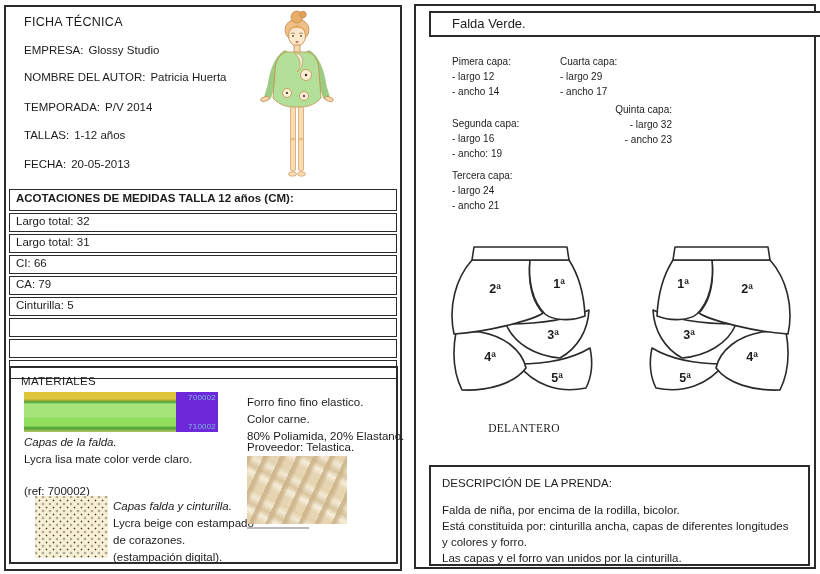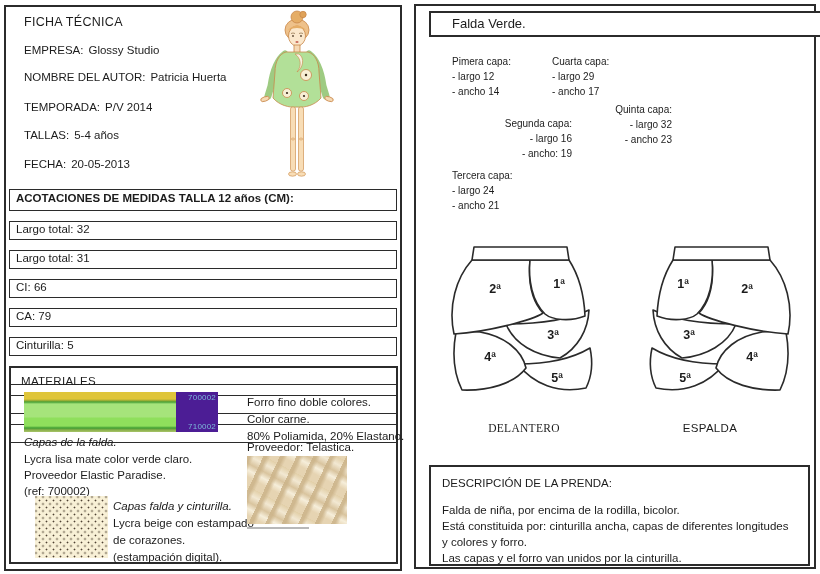--- a/index.html
+++ b/index.html
@@ -9,32 +9,32 @@
   .panel{position:absolute;border:2px solid #2b2b2b;background:#fff;}
   .t{font-size:11.5px;line-height:14px;color:#1c1c1c;white-space:nowrap;}
   .bold{font-weight:normal;}
   .italic{font-style:italic;}
 
   
   .field{position:absolute;left:18px;font-size:11.5px;white-space:nowrap;}
   .field .lab{margin-right:5px;}
 
   
-  .mtable{position:absolute;left:3px;top:182px;width:388px;display:flex;flex-direction:column;gap:10px;}
+  .mtable{position:absolute;left:3px;top:182px;width:388px;display:flex;flex-direction:column;gap:2px;}
   .mrow{border:1.5px solid #2b2b2b;height:16px;padding:1px 0 0 6px;font-size:11.5px;background:#fff;}
   .mrow.head{height:18px;font-weight:bold;padding-top:2px;}
 
   
   .matbox{position:absolute;left:3px;top:359px;width:385px;height:194px;border:2px solid #2b2b2b;}
 
   .swatch-green{position:absolute;left:13px;top:24px;width:194px;height:40px;display:flex;}
   .sg-fabric{width:152px;height:40px;
      background:linear-gradient(180deg,#dfc53a 0px,#dfc53a 7px,#b9b233 8px,#47a035 10px,
        #a6e47b 12px,#a6e47b 25px,#8fdf5c 26px,#8fdf5c 34px,#3f9d33 36px,#8cb04b 38px,#a6c46a 40px);}
-  .sg-ref{width:42px;height:40px;background:#4c1d95;display:flex;flex-direction:column;
+  .sg-ref{width:42px;height:40px;background:#6d28d9;display:flex;flex-direction:column;
      justify-content:space-between;align-items:flex-end;padding:1px 2px;box-sizing:border-box;}
   .sg-ref span{font-size:8px;color:#7cb8da;letter-spacing:0.2px;}
 
   .swatch-dots{position:absolute;left:24px;top:128px;width:73px;height:62px;
      background-color:#f8f0d6;
      background-image:radial-gradient(#4f4233 0.9px,rgba(0,0,0,0) 1.05px),
                       radial-gradient(#4f4233 0.9px,rgba(0,0,0,0) 1.05px);
      background-size:7px 7px;background-position:1px 1px,4.5px 4.5px;}
 
   .photo{position:absolute;left:236px;top:88px;width:100px;height:68px;
@@ -69,21 +69,21 @@
     <div class="field" style="top:37px;">
       <span class="lab">EMPRESA:</span><span>Glossy Studio</span>
     </div>
     <div class="field" style="top:64px;">
       <span class="lab">NOMBRE DEL AUTOR:</span><span>Patricia Huerta</span>
     </div>
     <div class="field" style="top:94px;">
       <span class="lab">TEMPORADA:</span><span>P/V 2014</span>
     </div>
     <div class="field" style="top:122px;">
-      <span class="lab">TALLAS:</span><span>5-4 años</span>
+      <span class="lab">TALLAS:</span><span>1-12 años</span>
     </div>
     <div class="field" style="top:151px;">
       <span class="lab">FECHA:</span><span>20-05-2013</span>
     </div>
 
     <svg class="abs" style="left:252px;top:2px;" width="78" height="176" viewBox="0 0 78 176">
       <g stroke="#c9884a" stroke-width="0.8" fill="none">
         <ellipse cx="39" cy="21" rx="12" ry="11" fill="#eec18a"></ellipse>
         <circle cx="39" cy="8" r="6" fill="#e5ad66"></circle>
         <circle cx="45" cy="5.5" r="3.2" fill="#dfa258"></circle>
@@ -134,63 +134,62 @@
       <div class="swatch-green">
         <div class="sg-fabric"></div>
         <div class="sg-ref">
           <span>700002</span>
           <span>710002</span>
         </div>
       </div>
 
       <div class="abs t italic" style="left:13px;top:67px;">Capas de la falda.</div>
       <div class="abs t" style="left:13px;top:84px;">Lycra lisa mate color verde claro.</div>
-      <div class="abs t" style="left:13px;top:100px;">Proveedor Elastic Paradise.</div>
       <div class="abs t" style="left:13px;top:116px;">(ref: 700002)</div>
 
       <div class="swatch-dots"></div>
 
       <div class="abs t italic" style="left:102px;top:131px;">Capas falda y cinturilla.</div>
       <div class="abs t" style="left:102px;top:148px;">Lycra beige con estampado</div>
       <div class="abs t" style="left:102px;top:165px;">de corazones.</div>
       <div class="abs t" style="left:102px;top:182px;">(estampación digital).</div>
 
-      <div class="abs t" style="left:236px;top:27px;">Forro fino doble colores.</div>
+      <div class="abs t" style="left:236px;top:27px;">Forro fino fino elastico.</div>
       <div class="abs t" style="left:236px;top:44px;">Color carne.</div>
       <div class="abs t" style="left:236px;top:61px;">80% Poliamida, 20% Elastano.</div>
       <div class="abs t" style="left:236px;top:72px;">Proveedor: Telastica.</div>
 
       <div class="photo"></div>
       <div class="microtext"></div>
     </div>
   </div>
 
   <div class="panel" style="left:414px;top:4px;width:398px;height:561px;">
 
     <div class="titlebox">
       <span>Falda Verde.</span>
     </div>
 
     <div class="layerblock" style="left:36px;top:48px;">
       <div>Pimera capa:</div>
       <div>- largo 12</div>
       <div>- ancho 14</div>
     </div>
-    <div class="layerblock" style="left:36px;top:110px;text-align:right;">
+    <div class="layerblock" style="left:36px;top:110px;">
       <div>Segunda capa:</div>
       <div>- largo 16</div>
       <div>- ancho: 19</div>
     </div>
     <div class="layerblock" style="left:36px;top:162px;">
       <div>Tercera capa:</div>
       <div>- largo 24</div>
       <div>- ancho 21</div>
     </div>
 
-    <div class="layerblock" style="left:136px;top:48px;">
+    <div class="layerblock" style="left:144px;top:48px;">
       <div>Cuarta capa:</div>
       <div>- largo 29</div>
       <div>- ancho 17</div>
     </div>
     <div class="layerblock" style="left:136px;top:96px;text-align:right;">
       <div>Quinta capa:</div>
       <div>- largo 32</div>
       <div>- ancho 23</div>
     </div>
 
@@ -220,21 +219,20 @@
         <path class="petal" d="M26,3 L119,3 L121,16 L24,16 Z"></path>
       </g>
       <text class="plabel" x="49" y="44" text-anchor="middle">1ª</text>
       <text class="plabel" x="113" y="49" text-anchor="middle">2ª</text>
       <text class="plabel" x="55" y="95" text-anchor="middle">3ª</text>
       <text class="plabel" x="118" y="117" text-anchor="middle">4ª</text>
       <text class="plabel" x="51" y="138" text-anchor="middle">5ª</text>
     </svg>
 
     <div class="diag-label" style="left:28px;top:416px;font-family:Liberation Serif, serif;">DELANTERO</div>
-    <div class="diag-label" style="left:214px;top:416px;">ESPALDA</div>
 
     <div class="descbox">
       <div class="dtitle">DESCRIPCIÓN DE LA PRENDA:</div>
       <div class="dline" style="top:37px;">Falda de niña, por encima de la rodilla, bicolor.</div>
       <div class="dline" style="top:53px;">Está constituida por:  cinturilla ancha, capas de diferentes longitudes</div>
       <div class="dline" style="top:69px;">y colores y forro.</div>
       <div class="dline" style="top:85px;">Las capas y el forro van unidos por la cinturilla.</div>
     </div>
   </div>
 

